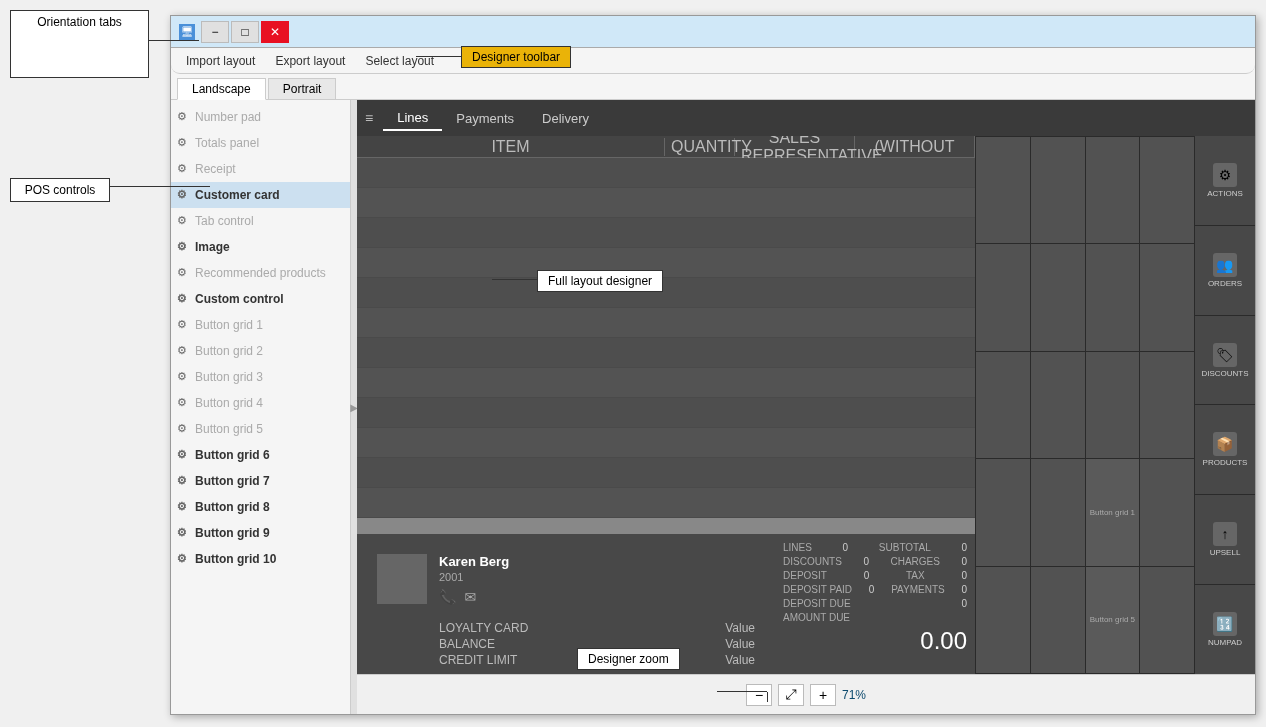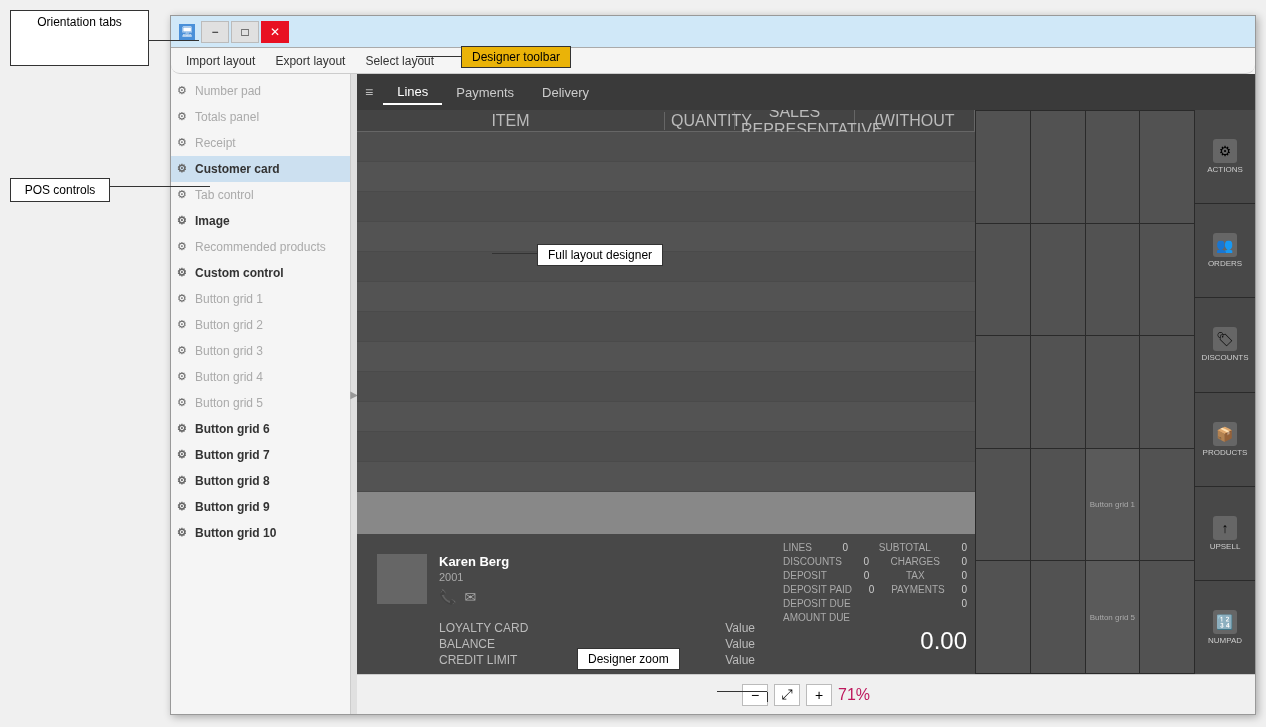--- a/index.html
+++ b/index.html
@@ -354,22 +354,22 @@
       height: 22px;
       border: 1px solid #bbb;
       background: white;
       display: flex;
       align-items: center;
       justify-content: center;
       cursor: pointer;
       font-size: 14px;
     }
     .zoom-level {
-      font-size: 16px;
-      color: #be185d;
+      font-size: 12px;
+      color: #0c4a6e;
     }
 
     
     .sidebar::-webkit-scrollbar { width: 6px; }
     .sidebar::-webkit-scrollbar-track { background: #f0f0f0; }
     .sidebar::-webkit-scrollbar-thumb { background: #bbb; }
 
     
     .pos-layout {
       display: flex;
@@ -408,21 +408,21 @@
 
     .highlighted-cell {
       background: #5a5a5a;
       font-size: 9px;
       color: #999;
     }
   </style>
 </head>
 <body>
 
-<div class="annotation-box" style="left:10px; top:10px; width:139px; height:56px;">
+<div class="annotation-box" style="left:10px; top:10px; width:139px; height:68px;">
   <span>Orientation
 tabs</span>
 </div>
 
 <div style="position:absolute; left:149px; top:40px; width:50px; height:1px; background:#333; z-index:99;"></div>
 
 <div class="annotation-box" style="left:10px; top:178px; width:100px;">
   <span>POS controls</span>
 </div>
 
@@ -444,20 +444,24 @@
     <span class="menu-item">Export layout</span>
     <span class="menu-item">Select layout</span>
 
     <div style="position:absolute; left:290px; top:-2px; border:1px solid #333; background:#eab308; padding:3px 10px; font-size:12px; white-space:nowrap; z-index:200;">
       <span>Designer toolbar</span>
     </div>
 
     <div style="position:absolute; left:245px; top:8px; width:45px; height:1px; background:#333; z-index:199;"></div>
   </div>
 
+  <div class="orientation-tabs">
+    <div class="tab active">Landscape</div>
+    <div class="tab">Portrait</div>
+  </div>
 
   <div class="main-content">
 
     <div class="sidebar">
       <div class="sidebar-item disabled">
         <span class="gear-icon">⚙</span>
         <span>Number pad</span>
       </div>
       <div class="sidebar-item disabled">
         <span class="gear-icon">⚙</span>

